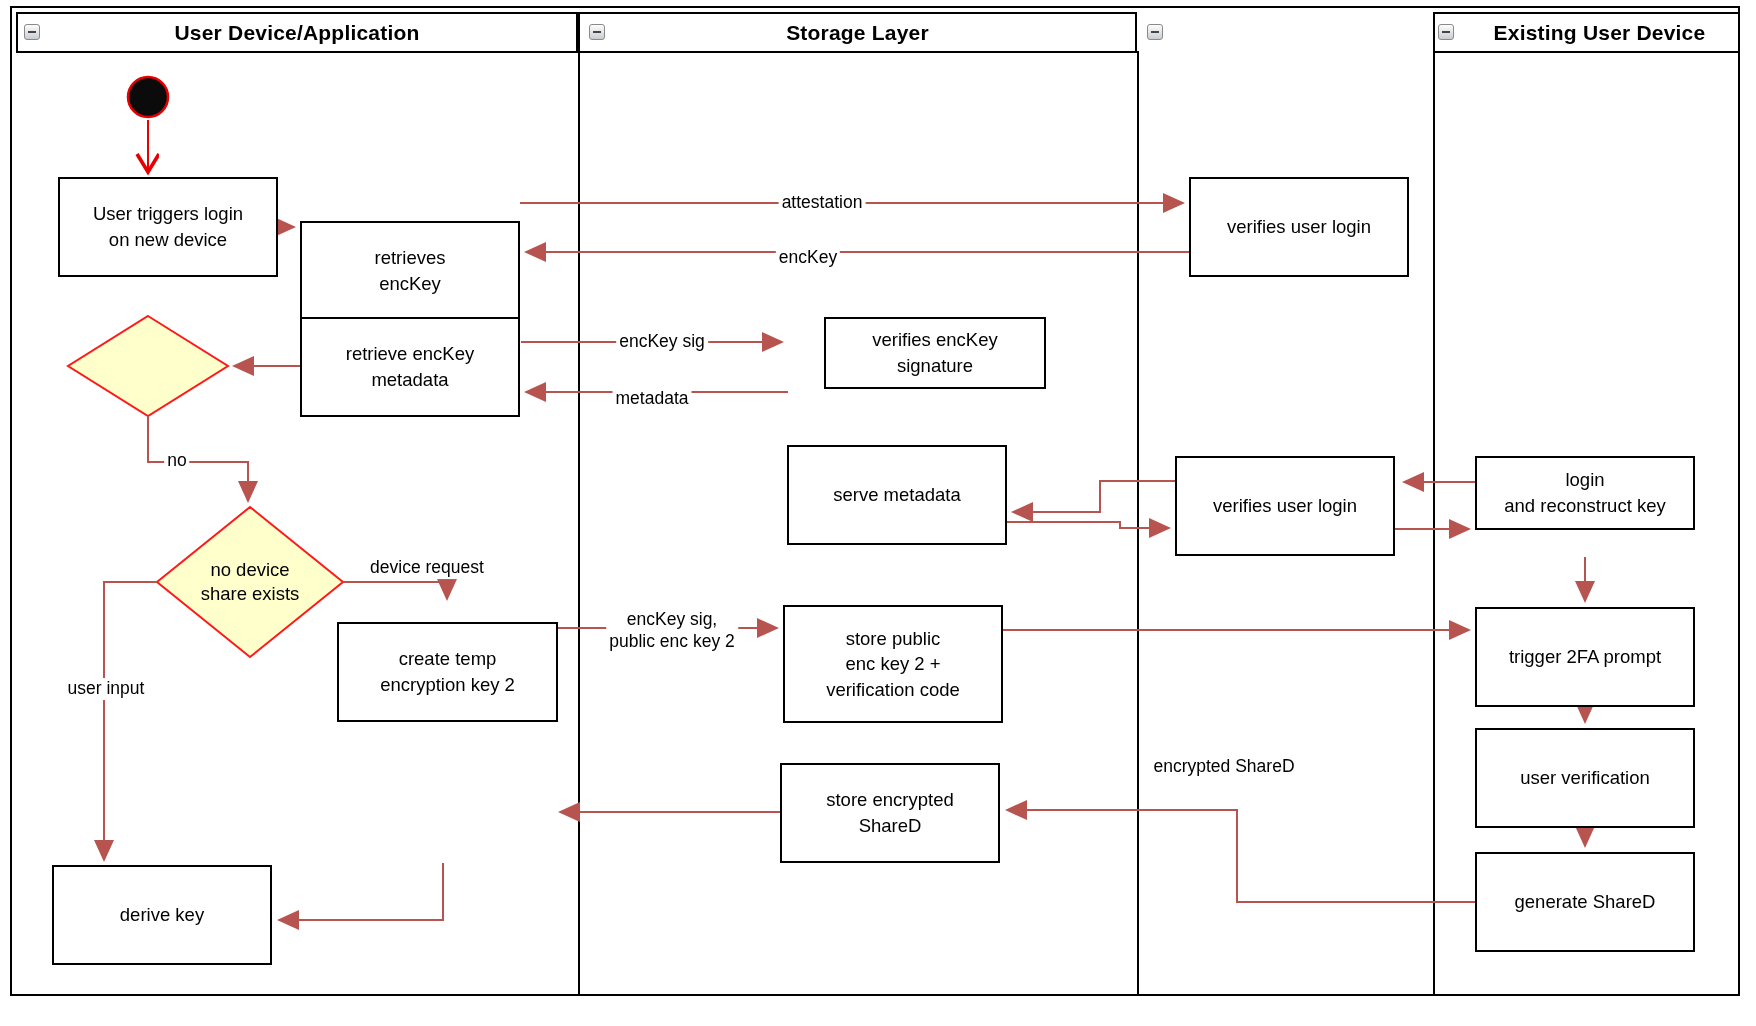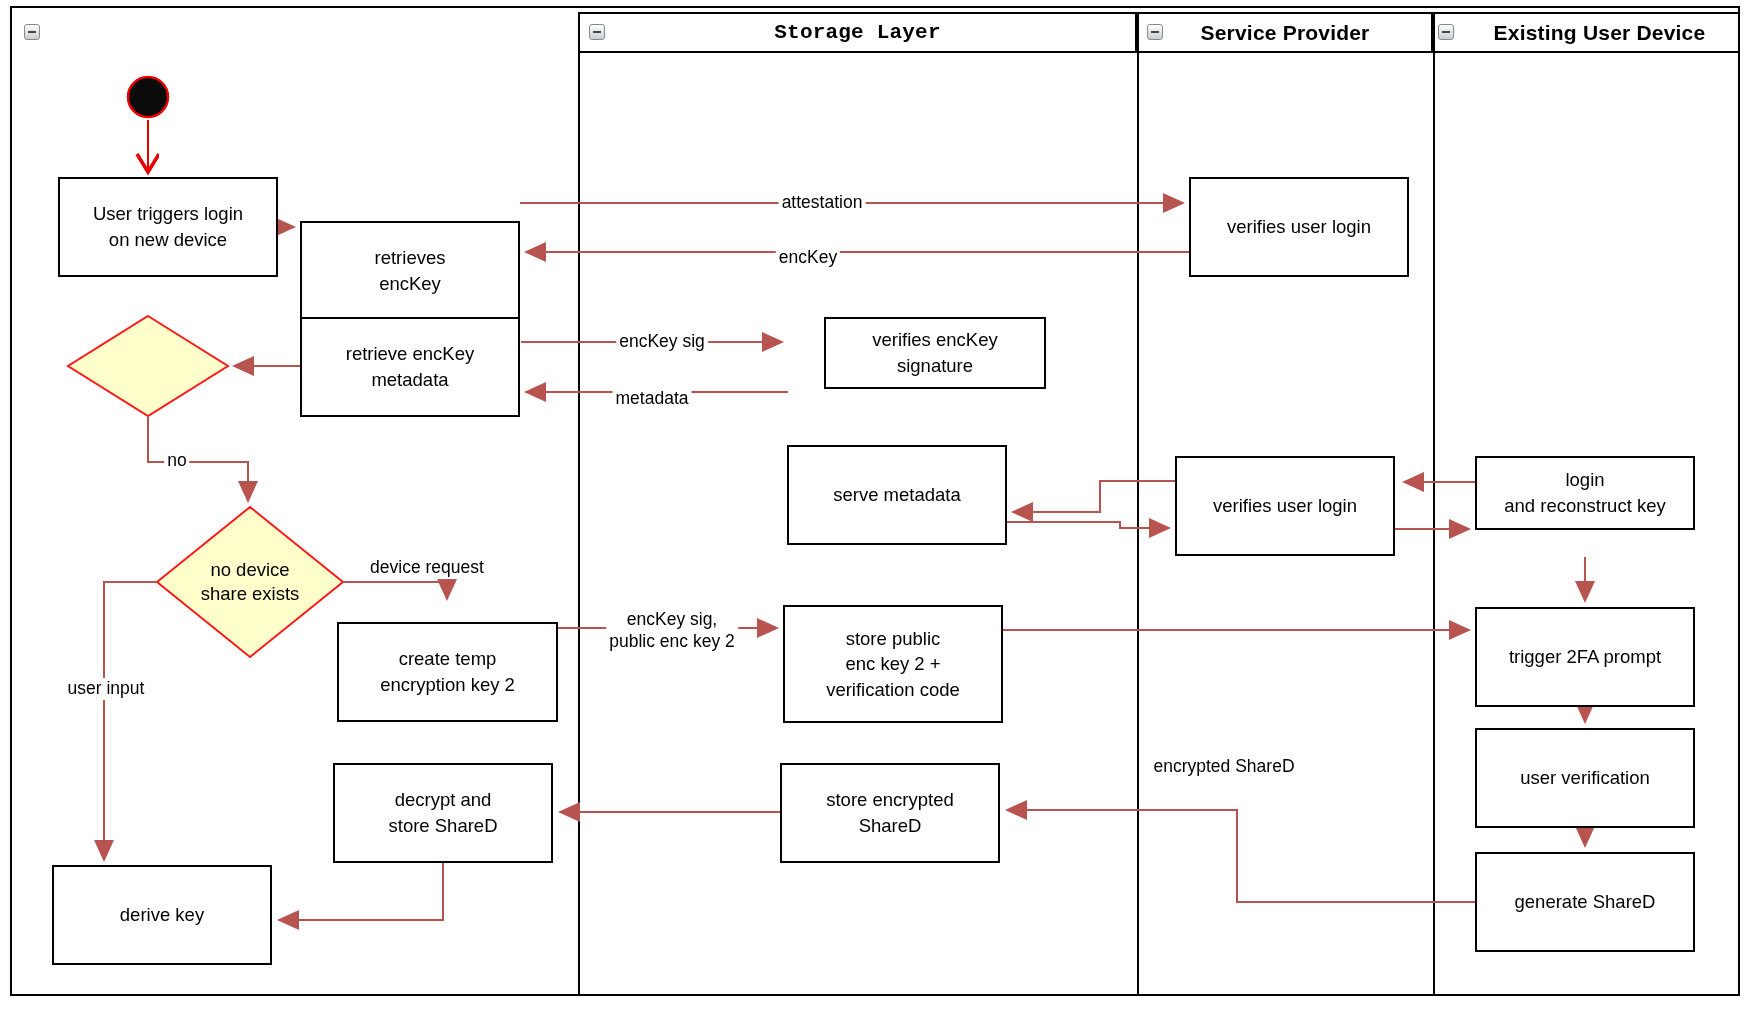--- a/index.html
+++ b/index.html
@@ -24,25 +24,25 @@
   .elabel{position:absolute;transform:translate(-50%,-50%);text-align:center;font-size:17.5px;
           line-height:1.25;color:#000;white-space:pre-line;z-index:4;background:#fff;padding:0 3px;}
 </style>
 </head>
 <body>
 
 <div id="canvas">
 
   <div class="pool-outer"></div>
 
-  <div class="hcell" style="left:578px;width:559px;font-family:Liberation Mono, monospace;">
+  <div class="hcell" style="left:16px;width:562px;">
+    <span class="htitle">User Device/Application</span>
+  </div>
+  <div class="hcell" style="left:578px;width:559px;">
     <span class="htitle">Storage Layer</span>
-  </div>
-  <div class="hcell" style="left:1137px;width:296px;">
-    <span class="htitle">Service Provider</span>
   </div>
   <div class="hcell" style="left:1433px;width:307px;justify-content:center;padding-left:26px;">
     <span class="htitle">Existing User Device</span>
   </div>
 
   <div class="collapse-btn" style="left:24px;top:24px;">
       <div class="bar"></div>
     </div>
   <div class="collapse-btn" style="left:589px;top:24px;">
       <div class="bar"></div>
@@ -101,22 +101,20 @@
   </svg>
 
   <div class="node" style="left:58px;top:177px;width:220px;height:100px;">User triggers login
 on new device</div>
   <div class="node" style="left:300px;top:177px;width:220px;height:100px;margin-top:44px;">retrieves
 encKey</div>
   <div class="node" style="left:300px;top:317px;width:220px;height:100px;">retrieve encKey
 metadata</div>
   <div class="node" style="left:337px;top:603px;width:221px;height:100px;margin-top:19px;">create temp
 encryption key 2</div>
-  <div class="node" style="left:333px;top:763px;width:220px;height:100px;">decrypt and
-store ShareD</div>
   <div class="node" style="left:52px;top:865px;width:220px;height:100px;">derive key</div>
 
   <div class="node" style="left:824px;top:317px;width:222px;height:72px;">verifies encKey
 signature</div>
   <div class="node" style="left:787px;top:445px;width:220px;height:100px;">serve metadata</div>
   <div class="node" style="left:783px;top:605px;width:220px;height:118px;">store public
 enc key 2 +
 verification code</div>
   <div class="node" style="left:780px;top:763px;width:220px;height:100px;">store encrypted
 ShareD</div>

